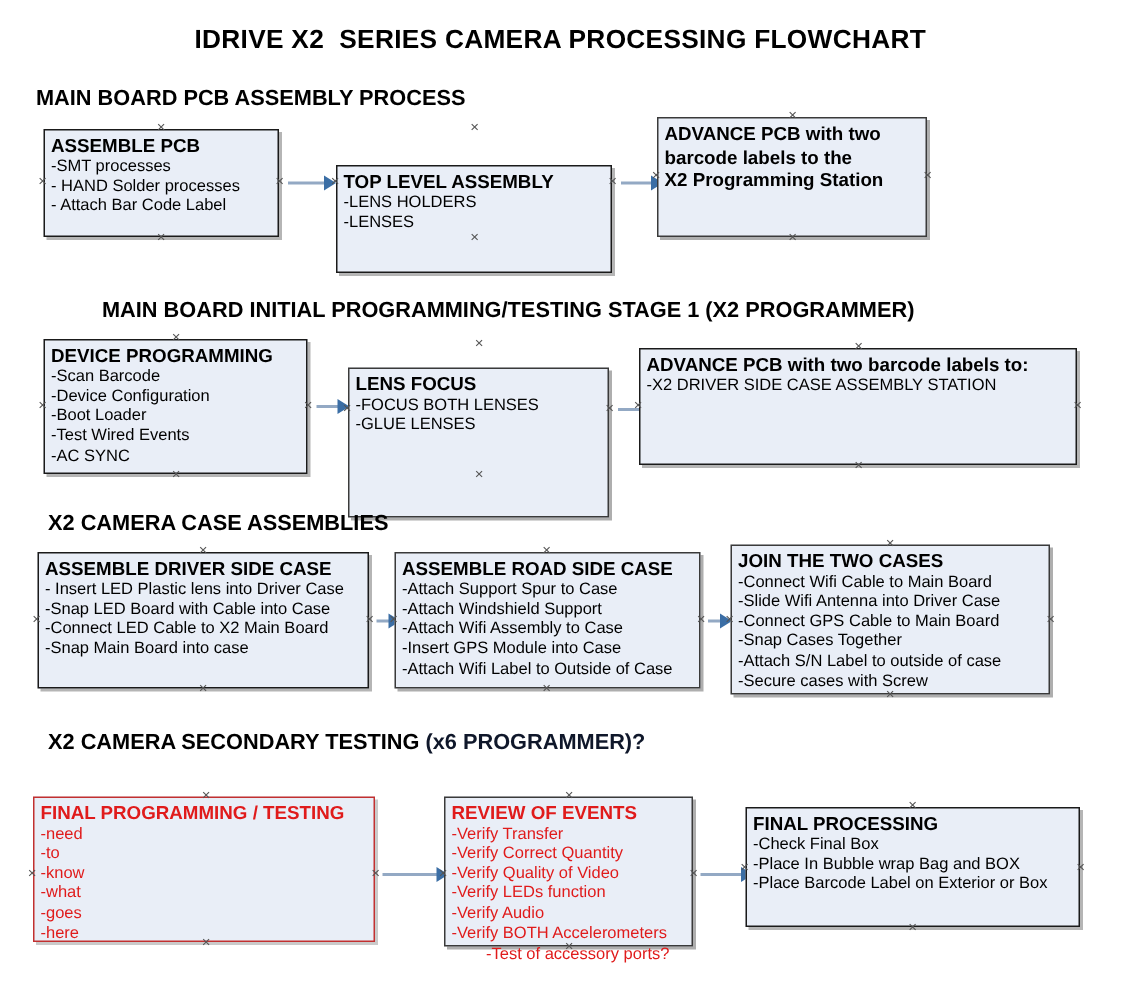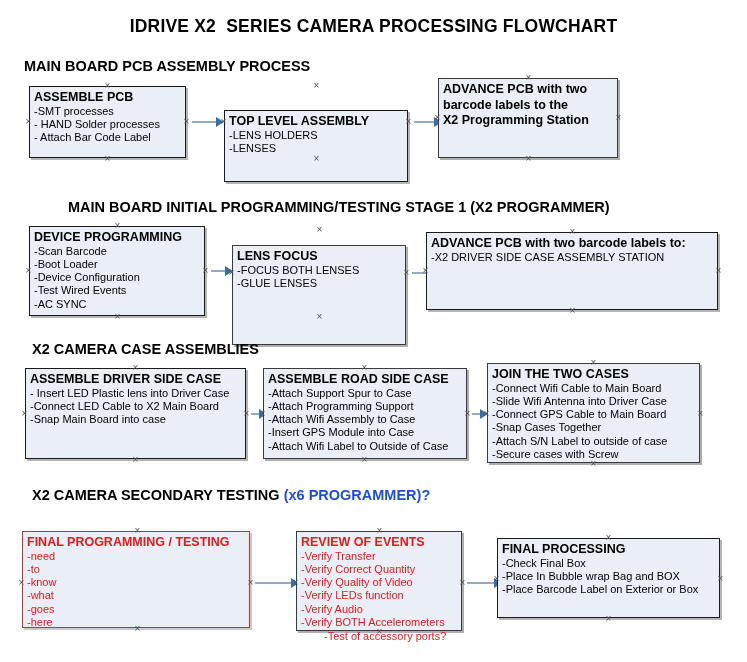--- a/index.html
+++ b/index.html
@@ -34,21 +34,21 @@
   }
 
   
   .section-head {
     position: absolute;
     font-size: 14.5px;
     font-weight: bold;
     white-space: nowrap;
   }
   .section-head .suffix-red {
-    color: #1d4ed8;
+    color: #0f172a;
   }
 
   
   .node {
     position: absolute;
     box-sizing: border-box;
     background: #e9eef7;
     border: 1px solid #1a1a1a;
     box-shadow: 2px 2px 0 rgba(120,120,120,0.55);
     padding: 3px 4px 2px 4px;
@@ -171,22 +171,22 @@
   <div class="xmark" style="left:614px; top:113px;"></div>
   <div class="xmark" style="left:524px; top:154px;"></div>
 
   <div class="section-head" style="left:24px; top:199px;margin-left:44px;">
     <span>MAIN BOARD INITIAL PROGRAMMING/TESTING STAGE 1 (X2 PROGRAMMER)</span>
   </div>
 
   <div class="node" style="left:29px; top:226px; width:176px; height:90px;">
     <div class="node-title">DEVICE PROGRAMMING</div>
     <div class="node-line">-Scan Barcode</div>
+    <div class="node-line">-Device Configuration</div>
     <div class="node-line">-Boot Loader</div>
-    <div class="node-line">-Device Configuration</div>
     <div class="node-line">-Test Wired Events</div>
     <div class="node-line">-AC SYNC</div>
   </div>
   <div class="xmark" style="left:113px; top:221px;"></div>
   <div class="xmark" style="left:24px; top:266px;"></div>
   <div class="xmark" style="left:201px; top:266px;"></div>
   <div class="xmark" style="left:113px; top:312px;"></div>
 
   <div class="conn" style="left:211px; top:270px; width:16px;"></div>
   <div class="arrowhead" style="left:225px; top:266px;"></div>
@@ -213,35 +213,36 @@
   <div class="xmark" style="left:714px; top:266px;"></div>
   <div class="xmark" style="left:568px; top:306px;"></div>
 
   <div class="section-head" style="left:32px; top:341px;">
     <span>X2 CAMERA CASE ASSEMBLIES</span>
   </div>
 
   <div class="node" style="left:25px; top:368px; width:221px; height:91px;">
     <div class="node-title">ASSEMBLE DRIVER SIDE CASE</div>
     <div class="node-line">- Insert LED Plastic lens into Driver Case</div>
+    <div class="node-line">-Snap LED Board with Cable into Case</div>
     <div class="node-line">-Connect LED Cable to X2 Main Board</div>
     <div class="node-line">-Snap Main Board into case</div>
   </div>
   <div class="xmark" style="left:131px; top:363px;"></div>
   <div class="xmark" style="left:20px; top:409px;"></div>
   <div class="xmark" style="left:242px; top:409px;"></div>
   <div class="xmark" style="left:131px; top:455px;"></div>
 
   <div class="conn" style="left:251px; top:413px; width:10px;"></div>
   <div class="arrowhead" style="left:259px; top:409px;"></div>
 
   <div class="node gray-border" style="left:263px; top:368px; width:204px; height:91px;">
     <div class="node-title">ASSEMBLE ROAD SIDE CASE</div>
     <div class="node-line">-Attach Support Spur to Case</div>
-    <div class="node-line">-Attach Programming Support</div>
+    <div class="node-line">-Attach Windshield Support</div>
     <div class="node-line">-Attach Wifi Assembly to Case</div>
     <div class="node-line">-Insert GPS Module into Case</div>
     <div class="node-line">-Attach Wifi Label to Outside of Case</div>
   </div>
   <div class="xmark" style="left:360px; top:363px;"></div>
   <div class="xmark" style="left:258px; top:409px;"></div>
   <div class="xmark" style="left:463px; top:409px;"></div>
   <div class="xmark" style="left:360px; top:455px;"></div>
 
   <div class="conn" style="left:472px; top:413px; width:10px;"></div>

